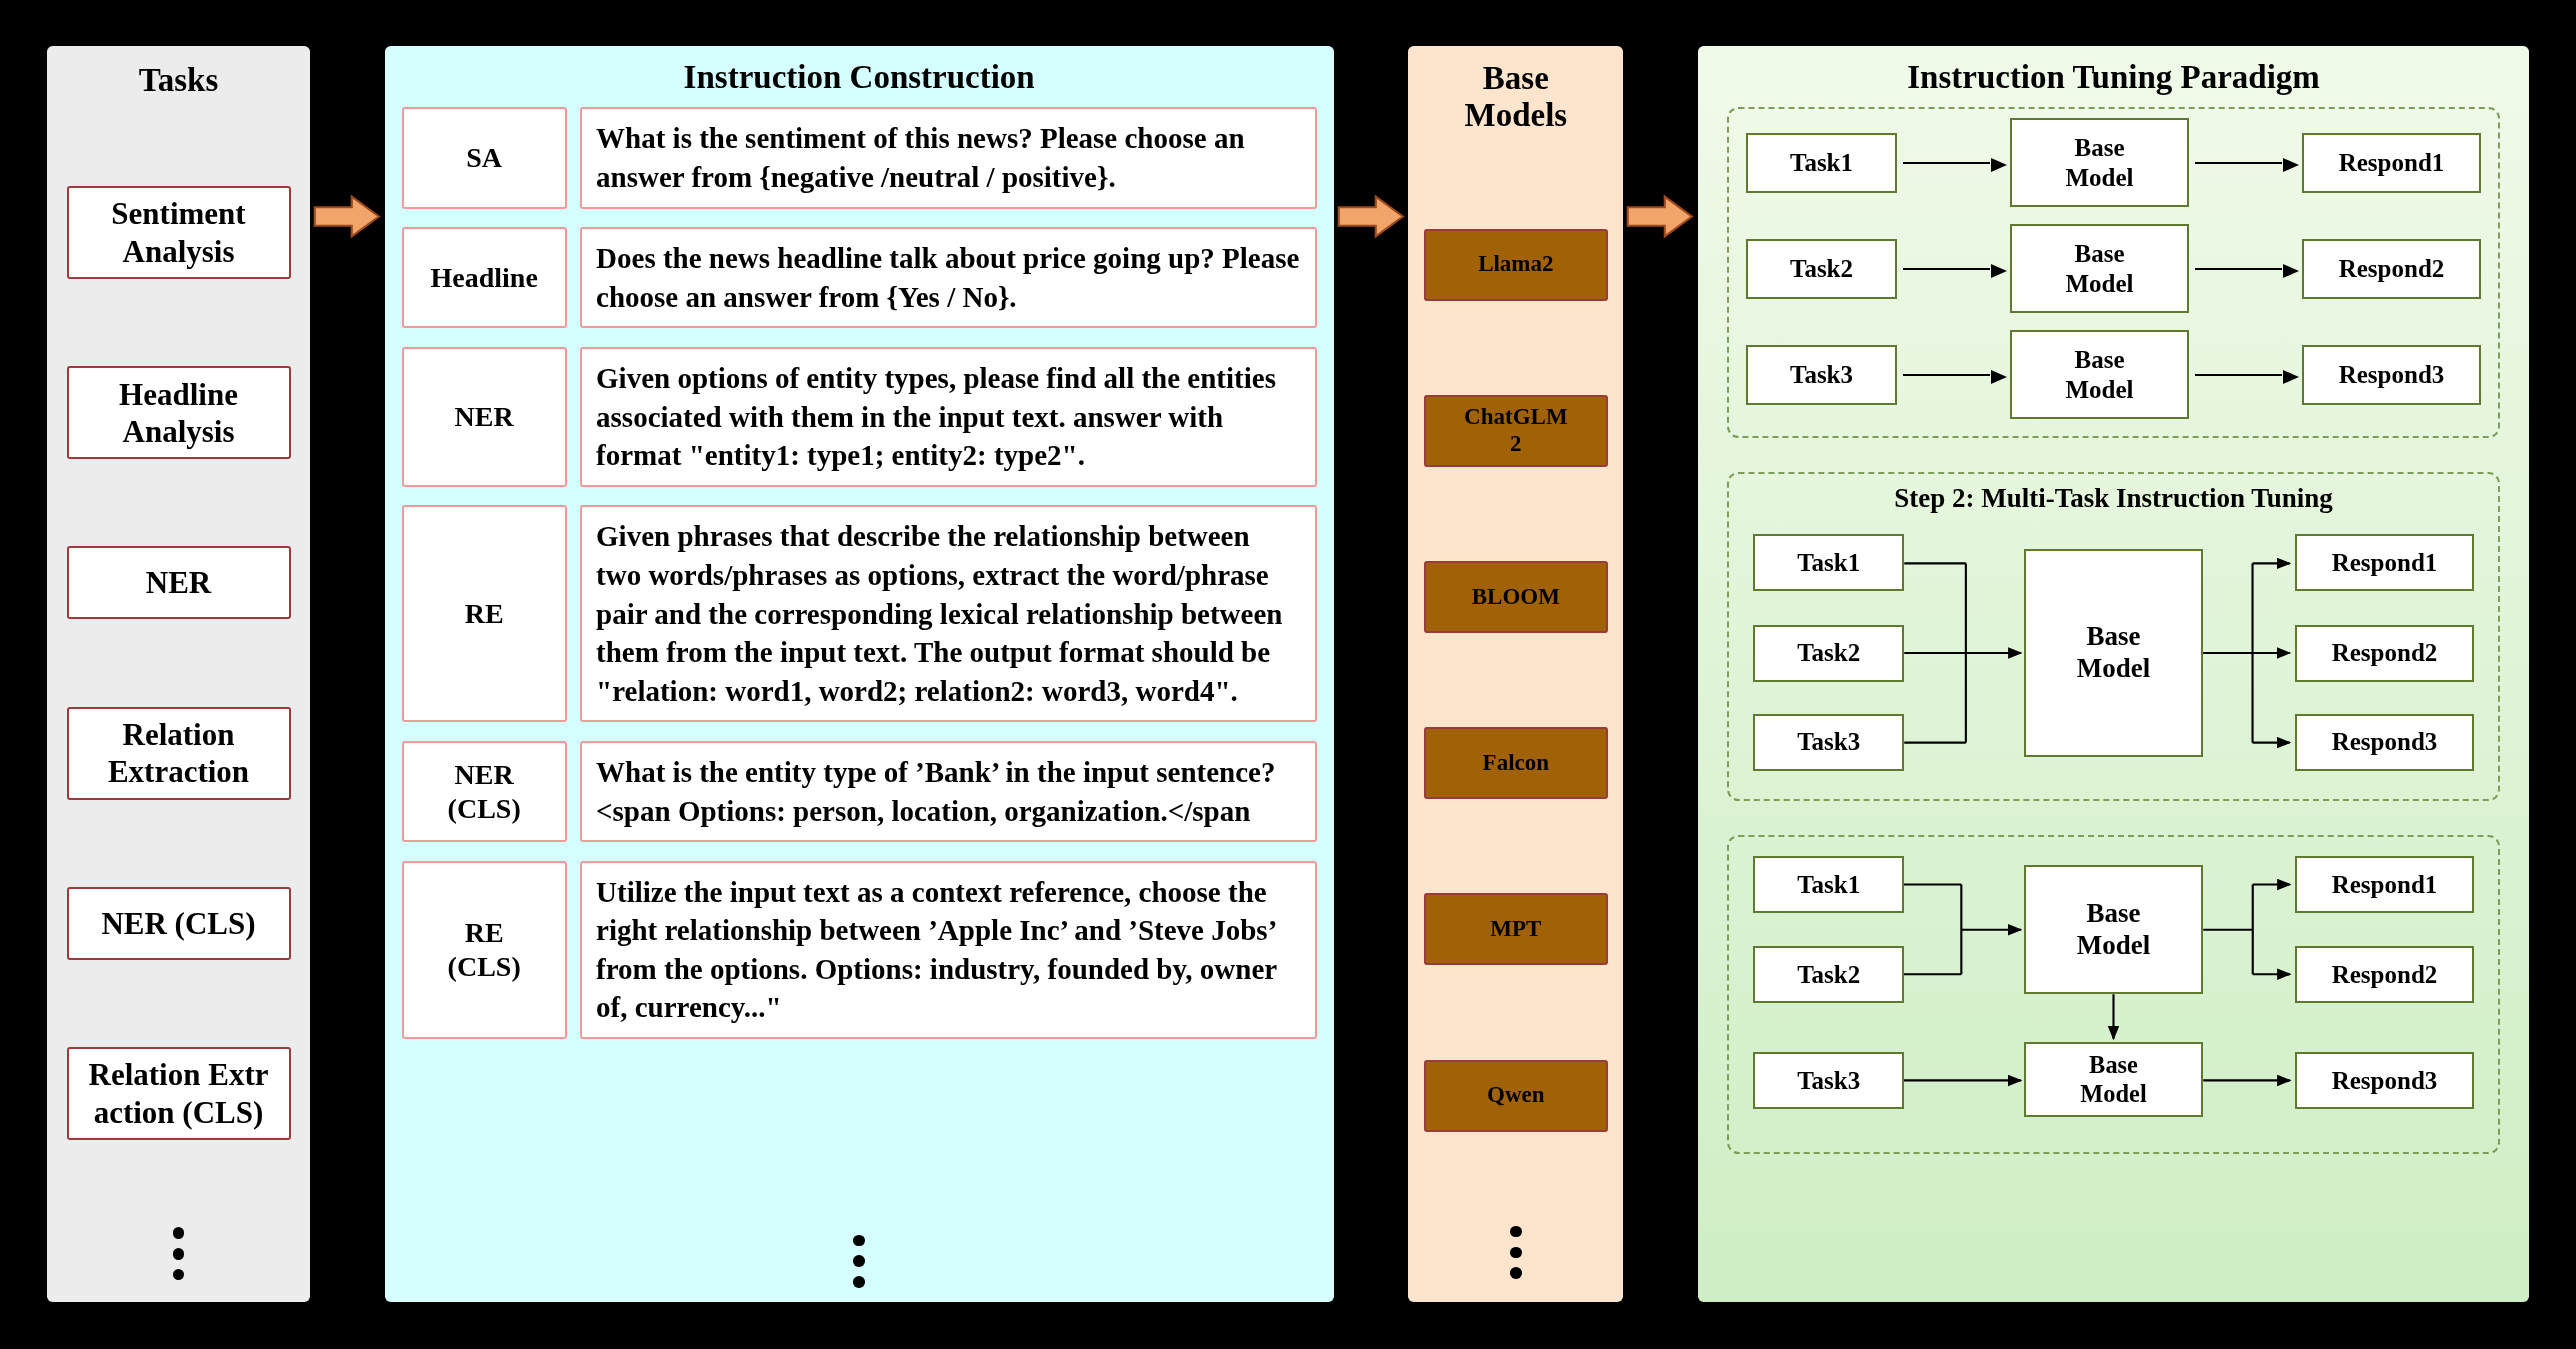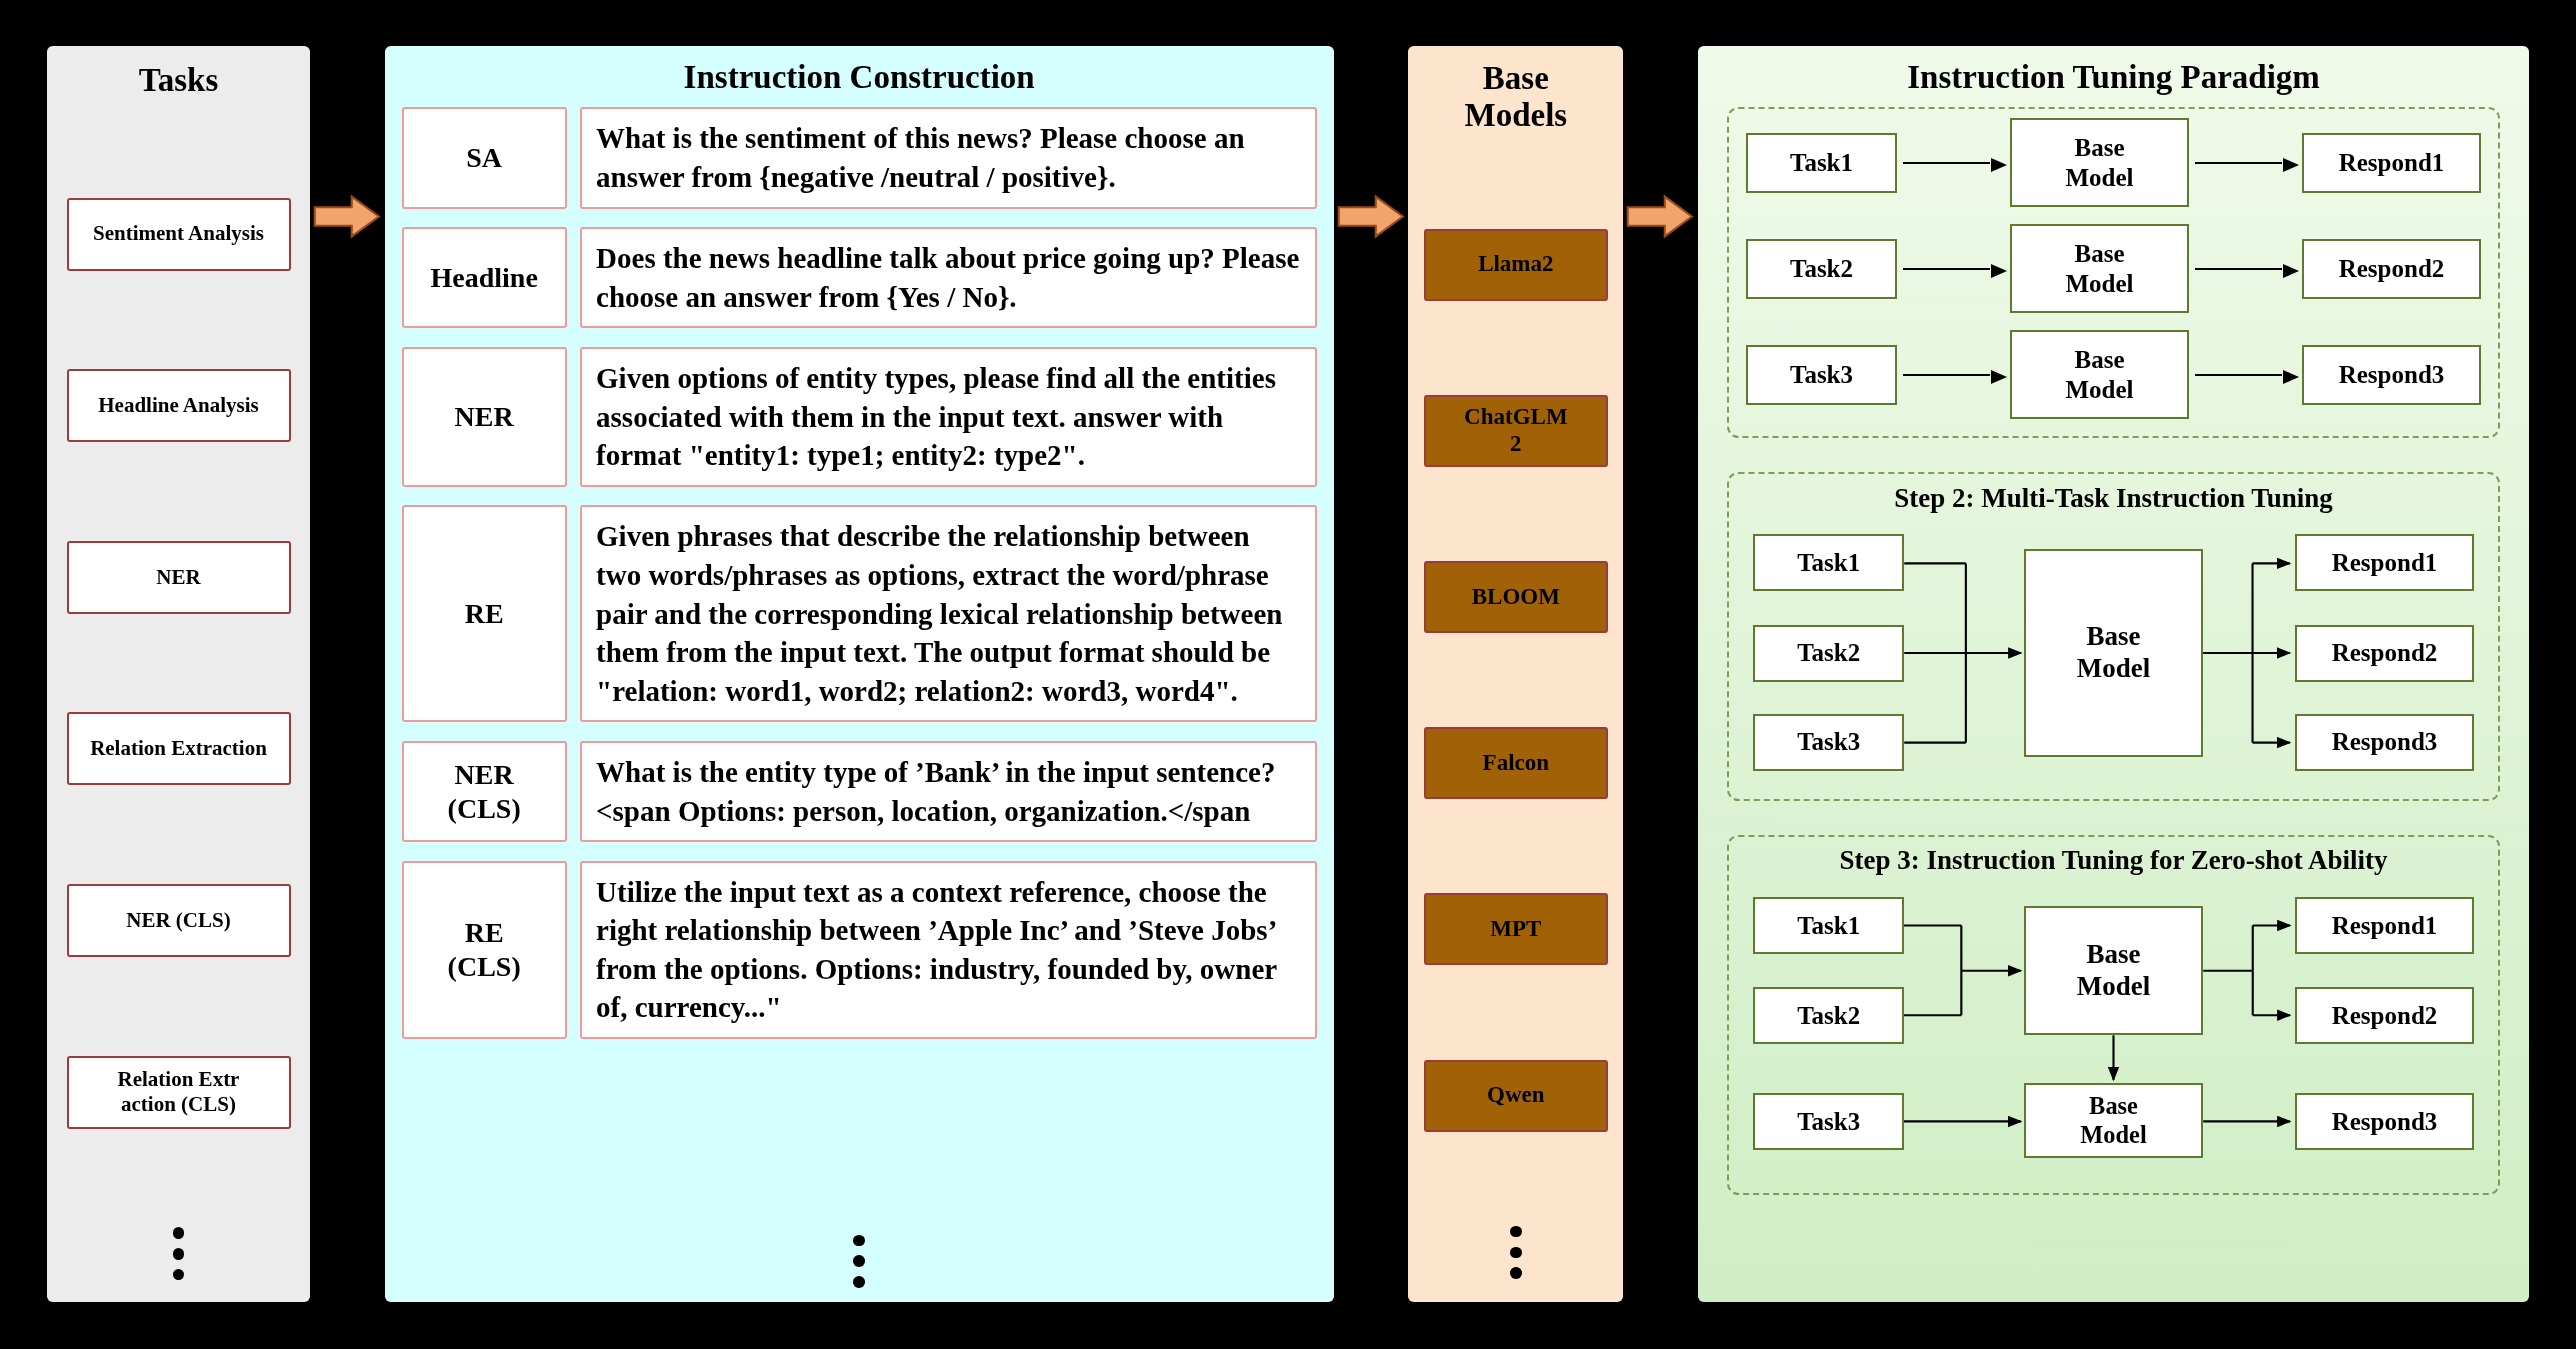--- a/index.html
+++ b/index.html
@@ -8,21 +8,21 @@
 
   .canvas { position:relative; width:2576px; height:1349px; display:flex; padding:46px 47px 47px; }
 
   .panel { height:100%; border-radius:5.7px; }
   .panel-title { font-size:33px; text-align:center; line-height:1.12; white-space:pre-line; }
 
   
   .tasks { width:263px; background:#ececec; display:flex; flex-direction:column; align-items:center; justify-content:space-between; padding:16px 0 21.5px;gap:34px; }
   .task-box { width:224px; min-height:73px; background:#fff; border:2.2px solid #9a3c3c; border-radius:2.9px;
               display:flex; align-items:center; justify-content:center; text-align:center;
-              font-size:21px; line-height:1.2; white-space:pre-line; padding:7.2px 5.7px; }
+              font-size:31px; line-height:1.2; white-space:pre-line; padding:7.2px 5.7px; }
 
   
   .spacer { flex:1; display:flex; justify-content:center; align-items:flex-start; padding-top:147px; }
 
   
   .instruction { width:949px; background:#d5feff; display:flex; flex-direction:column; padding:13px 17px 8.6px; }
   .instruction .panel-title { margin-bottom:11.5px; }
   .irow { display:flex; gap:13px; margin-bottom:18.7px; }
   .ilabel { flex:0 0 165px; background:#fff; border:2.2px solid #f09a9a; border-radius:2.9px;
             display:flex; align-items:center; justify-content:center; text-align:center;
@@ -224,21 +224,20 @@
         <div class="pbox abox task p3">Task3</div>
         <div class="pbox abox bigmodel">Base
 Model</div>
         <div class="pbox abox respond p1">Respond1</div>
         <div class="pbox abox respond p2">Respond2</div>
         <div class="pbox abox respond p3">Respond3</div>
       </div>
     </div>
 
     <div class="step">
-      <div class="step-title">Step 3: Instruction Tuning for Zero-shot Ability</div>
       <div class="s3body">
         <svg class="connectors" width="735" height="290" viewBox="0 0 1024 404">
           <defs>
             <marker id="ah3" markerWidth="22" markerHeight="18" refX="18" refY="8" orient="auto" markerUnits="userSpaceOnUse">
               <path d="M0,0 L20,8 L0,16 Z" fill="#000"></path>
             </marker>
           </defs>
           <g stroke="#000" stroke-width="3" fill="none">
             <line x1="220" y1="55" x2="300" y2="55"></line>
             <line x1="220" y1="180" x2="300" y2="180"></line>

